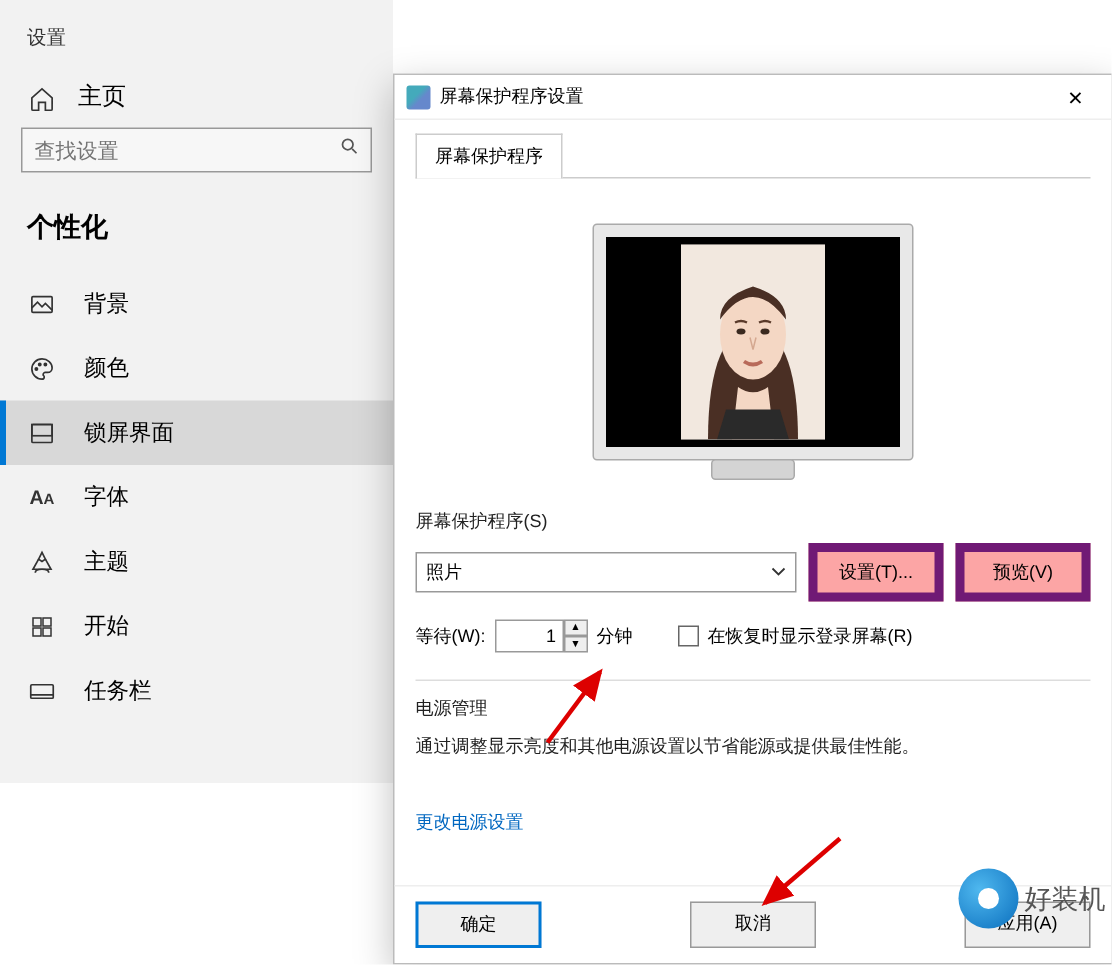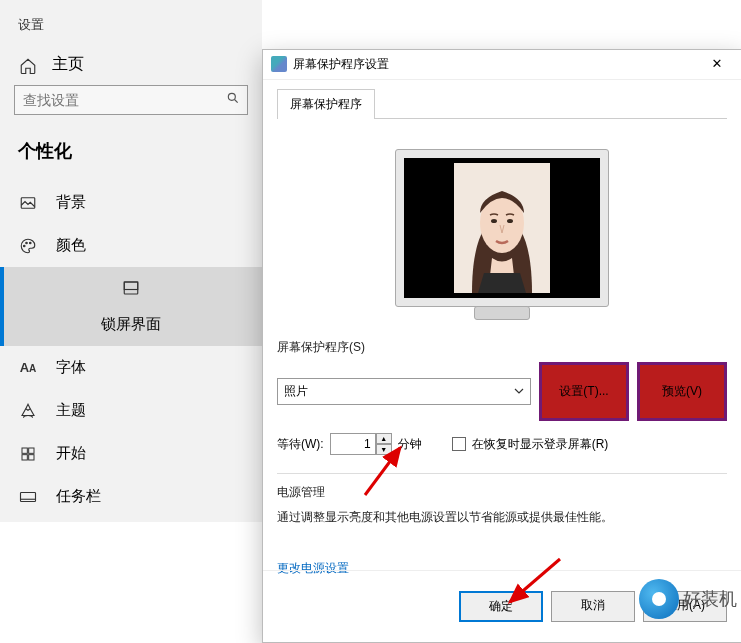--- a/index.html
+++ b/index.html
@@ -7,55 +7,55 @@
     
     .sidebar { position: absolute; left: 0; top: 0; width: 262px; height: 522px; background: #f2f2f2; }
     .sidebar-title { font-size: 13px; padding: 16px 18px 10px 18px; color: #333; }
     .sidebar-home { display: flex; align-items: flex-end; padding: 10px 18px; gap: 14px; cursor: pointer; }
     .search-wrapper { padding: 0 14px 18px 14px; }
     .search-box { width: 100%; border: 1px solid #999; background: #f7f7f7; padding: 6px 28px 6px 8px; font-size: 14px; color: #666; position: relative; }
     .search-container { position: relative; }
     .search-icon-pos { position: absolute; right: 8px; top: 50%; transform: translateY(-50%); color: #555; }
     .section-header { font-weight: bold; font-size: 18px; padding: 6px 18px 18px 18px; color: #000; }
     .nav-item { display: flex; align-items: center; padding: 12px 18px; gap: 18px; font-size: 15px; cursor: pointer; position: relative; }
-    .nav-item.active { background: #d8d8d8; flex-direction: column; }
+    .nav-item.active { background: #d8d8d8; }
     .nav-item.active::before { content: ""; position: absolute; left: 0; top: 0; bottom: 0; width: 4px; background: #0078d4; }
     .nav-icon { width: 20px; display: flex; justify-content: center; color: #333; }
     
     .dialog { position: absolute; left: 262px; top: 49px; width: 480px; height: 594px; background: #fff; border: 1px solid #bbb; box-shadow: 0 8px 24px rgba(0,0,0,0.25); }
-    .dialog-header { display: flex; align-items: flex-start; padding: 6px 8px; font-size: 12px; border-bottom: 1px solid #eee; }
+    .dialog-header { display: flex; align-items: flex-end; padding: 6px 8px; font-size: 12px; border-bottom: 1px solid #eee; }
     .dialog-header-icon { width: 16px; height: 16px; margin-right: 6px; background: linear-gradient(135deg, #4ab 40%, #68c 60%); border-radius: 2px; }
     .dialog-close { margin-left: auto; width: 32px; text-align: center; font-size: 13px; cursor: pointer; }
     .dialog-body { padding: 8px 14px; }
     .tab-header { display: flex; border-bottom: 1px solid #ccc; }
     .tab { font-size: 12px; padding: 6px 12px; border: 1px solid #ccc; border-bottom: none; background: #fff; position: relative; top: 1px; }
     
     .preview-area { display: flex; justify-content: center; padding: 30px 0 20px 0; }
     .monitor { width: 214px; height: 158px; background: #e8e8e8; border: 1px solid #aaa; border-radius: 3px; position: relative; padding: 8px; }
     .monitor::after { content: ""; position: absolute; bottom: -14px; left: 50%; transform: translateX(-50%); width: 54px; height: 12px; background: #d4d4d4; border: 1px solid #aaa; border-radius: 3px; }
     .monitor-inner { width: 100%; height: 100%; background: #000; display: flex; justify-content: center; align-items: center; }
     .photo { width: 96px; height: 130px; background: #f5ece4; position: relative; overflow: hidden; }
     
     .group-label { font-size: 12px; color: #222; margin-top: 12px; margin-bottom: 6px; }
     .row { display: flex; align-items: center; gap: 8px; margin-bottom: 8px; }
     .select-box { flex: 1; display: flex; align-items: center; justify-content: space-between; border: 1px solid #999; padding: 4px 6px; font-size: 12px; background: #fff; cursor: pointer; }
-    .btn { border: 3px solid #701a75; background: #b91c1c; font-size: 12px; padding: 18px 0; cursor: pointer; text-align: center; width: 90px; }
+    .btn { border: 6px solid #701a75; background: #fca5a5; font-size: 12px; padding: 5px 0; cursor: pointer; text-align: center; width: 90px; }
     
     .wait-row { display: flex; align-items: center; gap: 6px; font-size: 12px; margin-top: 12px; position: relative; }
     .num-input { width: 46px; border: 1px solid #999; text-align: right; padding: 2px 4px; font-size: 12px; }
     .spin-wrap { position: relative; display: flex; }
     .spin-btns { display: flex; flex-direction: column; }
     .spin-btn { width: 16px; height: 11px; border: 1px solid #999; background: #efefef; font-size: 7px; display: flex; align-items: center; justify-content: center; cursor: pointer; }
     .checkbox { width: 14px; height: 14px; border: 1px solid #666; margin-left: 24px; }
     
     .divider { border-top: 1px solid #ddd; margin: 18px 0 0 0; padding-top: 10px; }
     .info-text { font-size: 12px; color: #222; line-height: 1.8; }
     .link { color: #0067c0; font-size: 12px; cursor: pointer; display: inline-block; margin-top: 31px; }
     
-    .dialog-footer { position: absolute; bottom: 0; left: 0; right: 0; padding: 20px 14px; display: flex; justify-content: flex-end; gap: 8px; border-top: 1px solid #eee; }
+    .dialog-footer { position: absolute; bottom: 0; left: 0; right: 0; padding: 10px 14px; display: flex; justify-content: space-between; gap: 8px; border-top: 1px solid #eee; }
     .footer-btn { border: 1px solid #999; background: #efefef; font-size: 12px; padding: 5px 0; cursor: pointer; text-align: center; width: 84px; }
     .footer-btn.primary { border: 2px solid #0078d4; background: #efefef; }
     
     .watermark { position: absolute; right: 4px; bottom: 24px; display: flex; align-items: center; gap: 4px; text-align: center; }
     .wm-circle { width: 40px; height: 40px; border-radius: 50%; background: radial-gradient(circle at 35% 35%, #4fb8ef, #0a6ebd); display: flex; align-items: center; justify-content: center; }
     .wm-inner { width: 14px; height: 14px; border-radius: 50%; background: #fff; }
     .wm-text { font-size: 18px; color: #555; }
     
     .arrow { position: absolute; pointer-events: none; }
     

